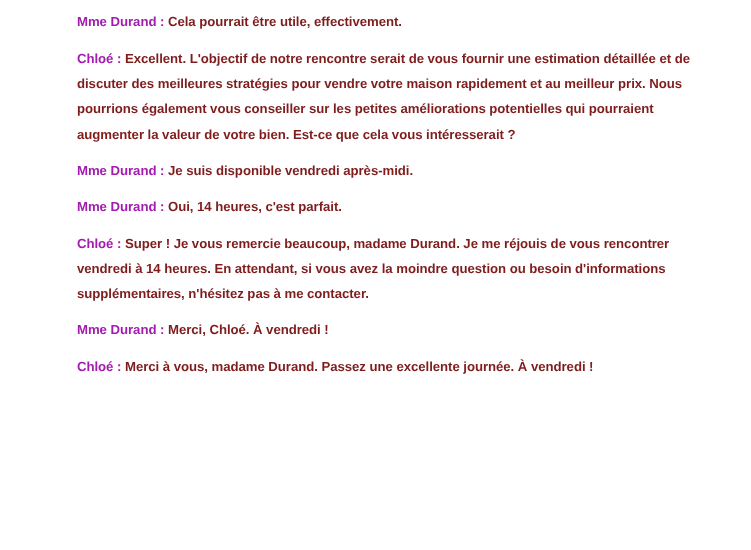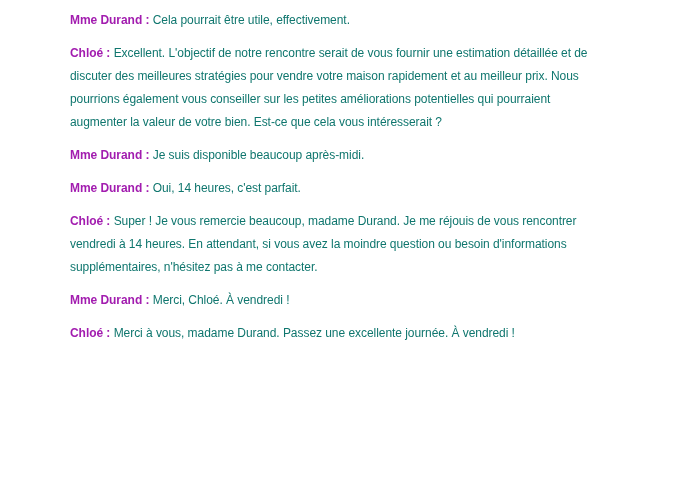--- a/index.html
+++ b/index.html
@@ -26,32 +26,33 @@
     line-height: 23px;
     color: #3d434b;
     letter-spacing: -0.05px;
   }
   .speaker {
     font-weight: 700;
     color: #a21caf;
   }
   .text {
     white-space: pre-wrap;
-    color: #0f766e;
+    color: #7f1d1d;
+    font-weight: bold;
   }
 </style>
 </head>
 <body>
 
 <div class="transcript">
     <p class="msg"><strong class="speaker">Mme Durand :</strong> <span class="text">Cela pourrait être utile, effectivement.</span></p>
     <p class="msg"><strong class="speaker">Chloé :</strong> <span class="text">Excellent. L'objectif de notre rencontre serait de vous fournir une estimation détaillée et de
 discuter des meilleures stratégies pour vendre votre maison rapidement et au meilleur prix. Nous
 pourrions également vous conseiller sur les petites améliorations potentielles qui pourraient
 augmenter la valeur de votre bien. Est-ce que cela vous intéresserait ?</span></p>
-    <p class="msg"><strong class="speaker">Mme Durand :</strong> <span class="text">Je suis disponible beaucoup après-midi.</span></p>
+    <p class="msg"><strong class="speaker">Mme Durand :</strong> <span class="text">Je suis disponible vendredi après-midi.</span></p>
     <p class="msg"><strong class="speaker">Mme Durand :</strong> <span class="text">Oui, 14 heures, c'est parfait.</span></p>
     <p class="msg"><strong class="speaker">Chloé :</strong> <span class="text">Super ! Je vous remercie beaucoup, madame Durand. Je me réjouis de vous rencontrer
 vendredi à 14 heures. En attendant, si vous avez la moindre question ou besoin d'informations
 supplémentaires, n'hésitez pas à me contacter.</span></p>
     <p class="msg"><strong class="speaker">Mme Durand :</strong> <span class="text">Merci, Chloé. À vendredi !</span></p>
     <p class="msg"><strong class="speaker">Chloé :</strong> <span class="text">Merci à vous, madame Durand. Passez une excellente journée. À vendredi !</span></p>
   </div>
 
 </body></html>

